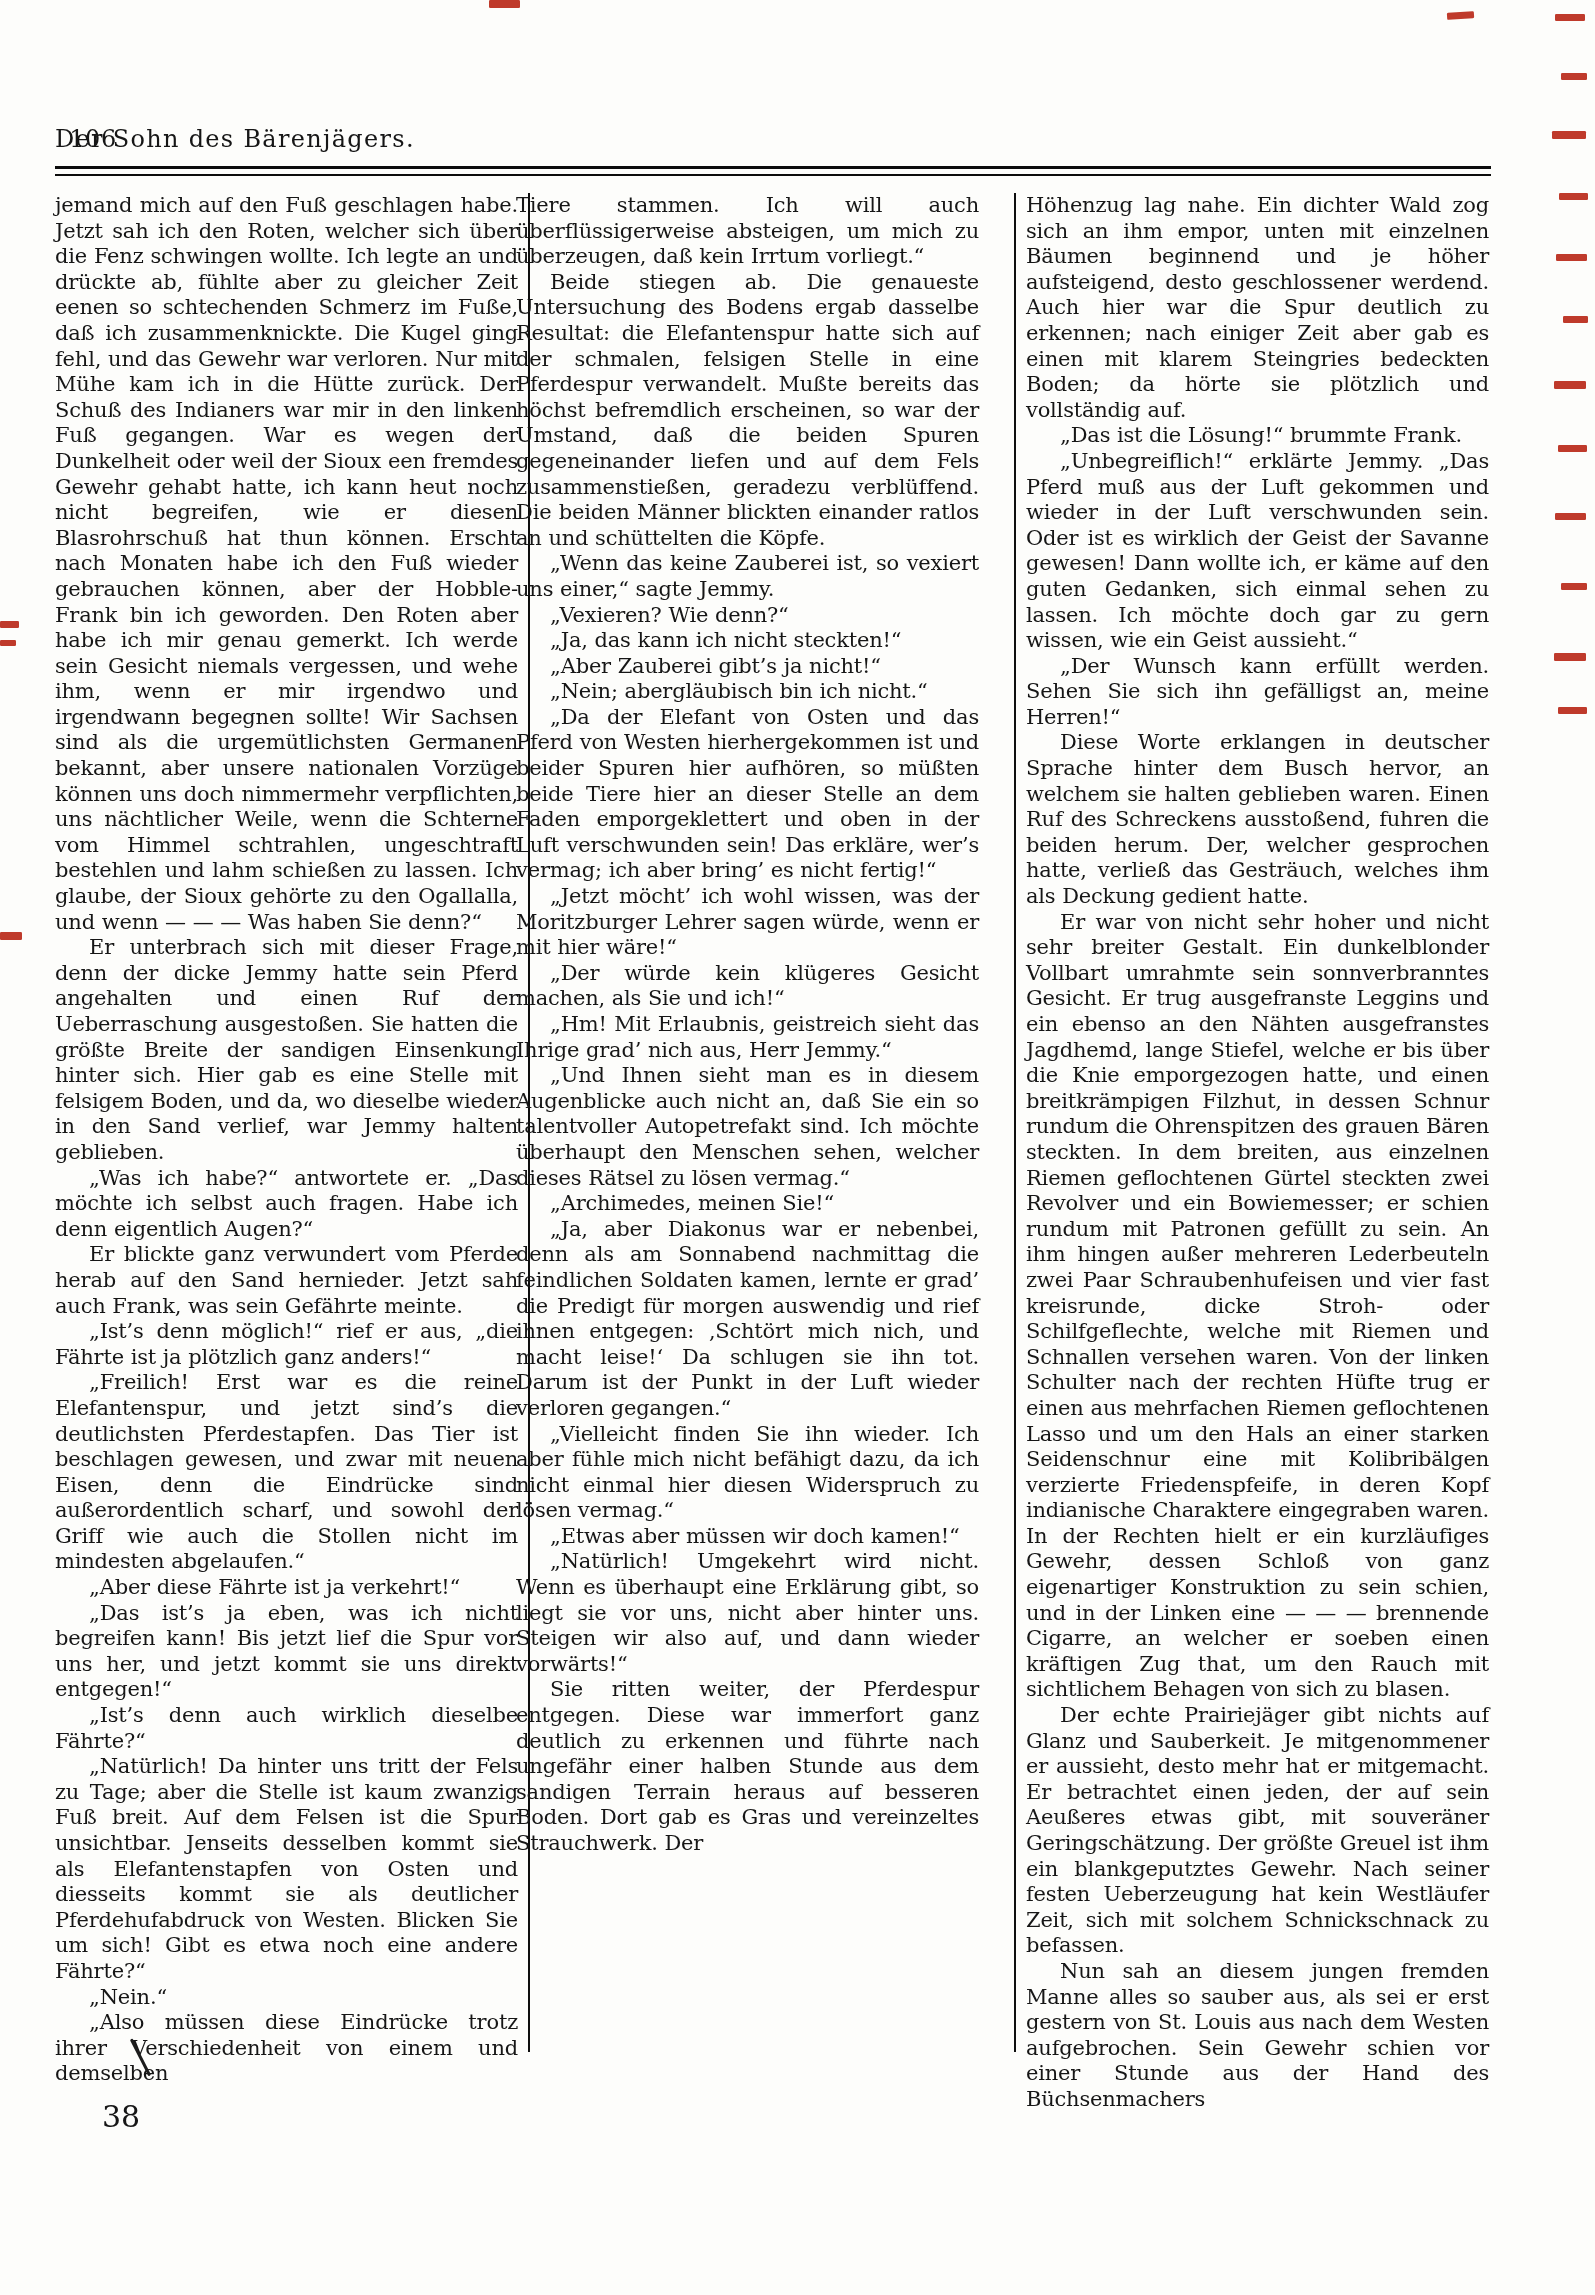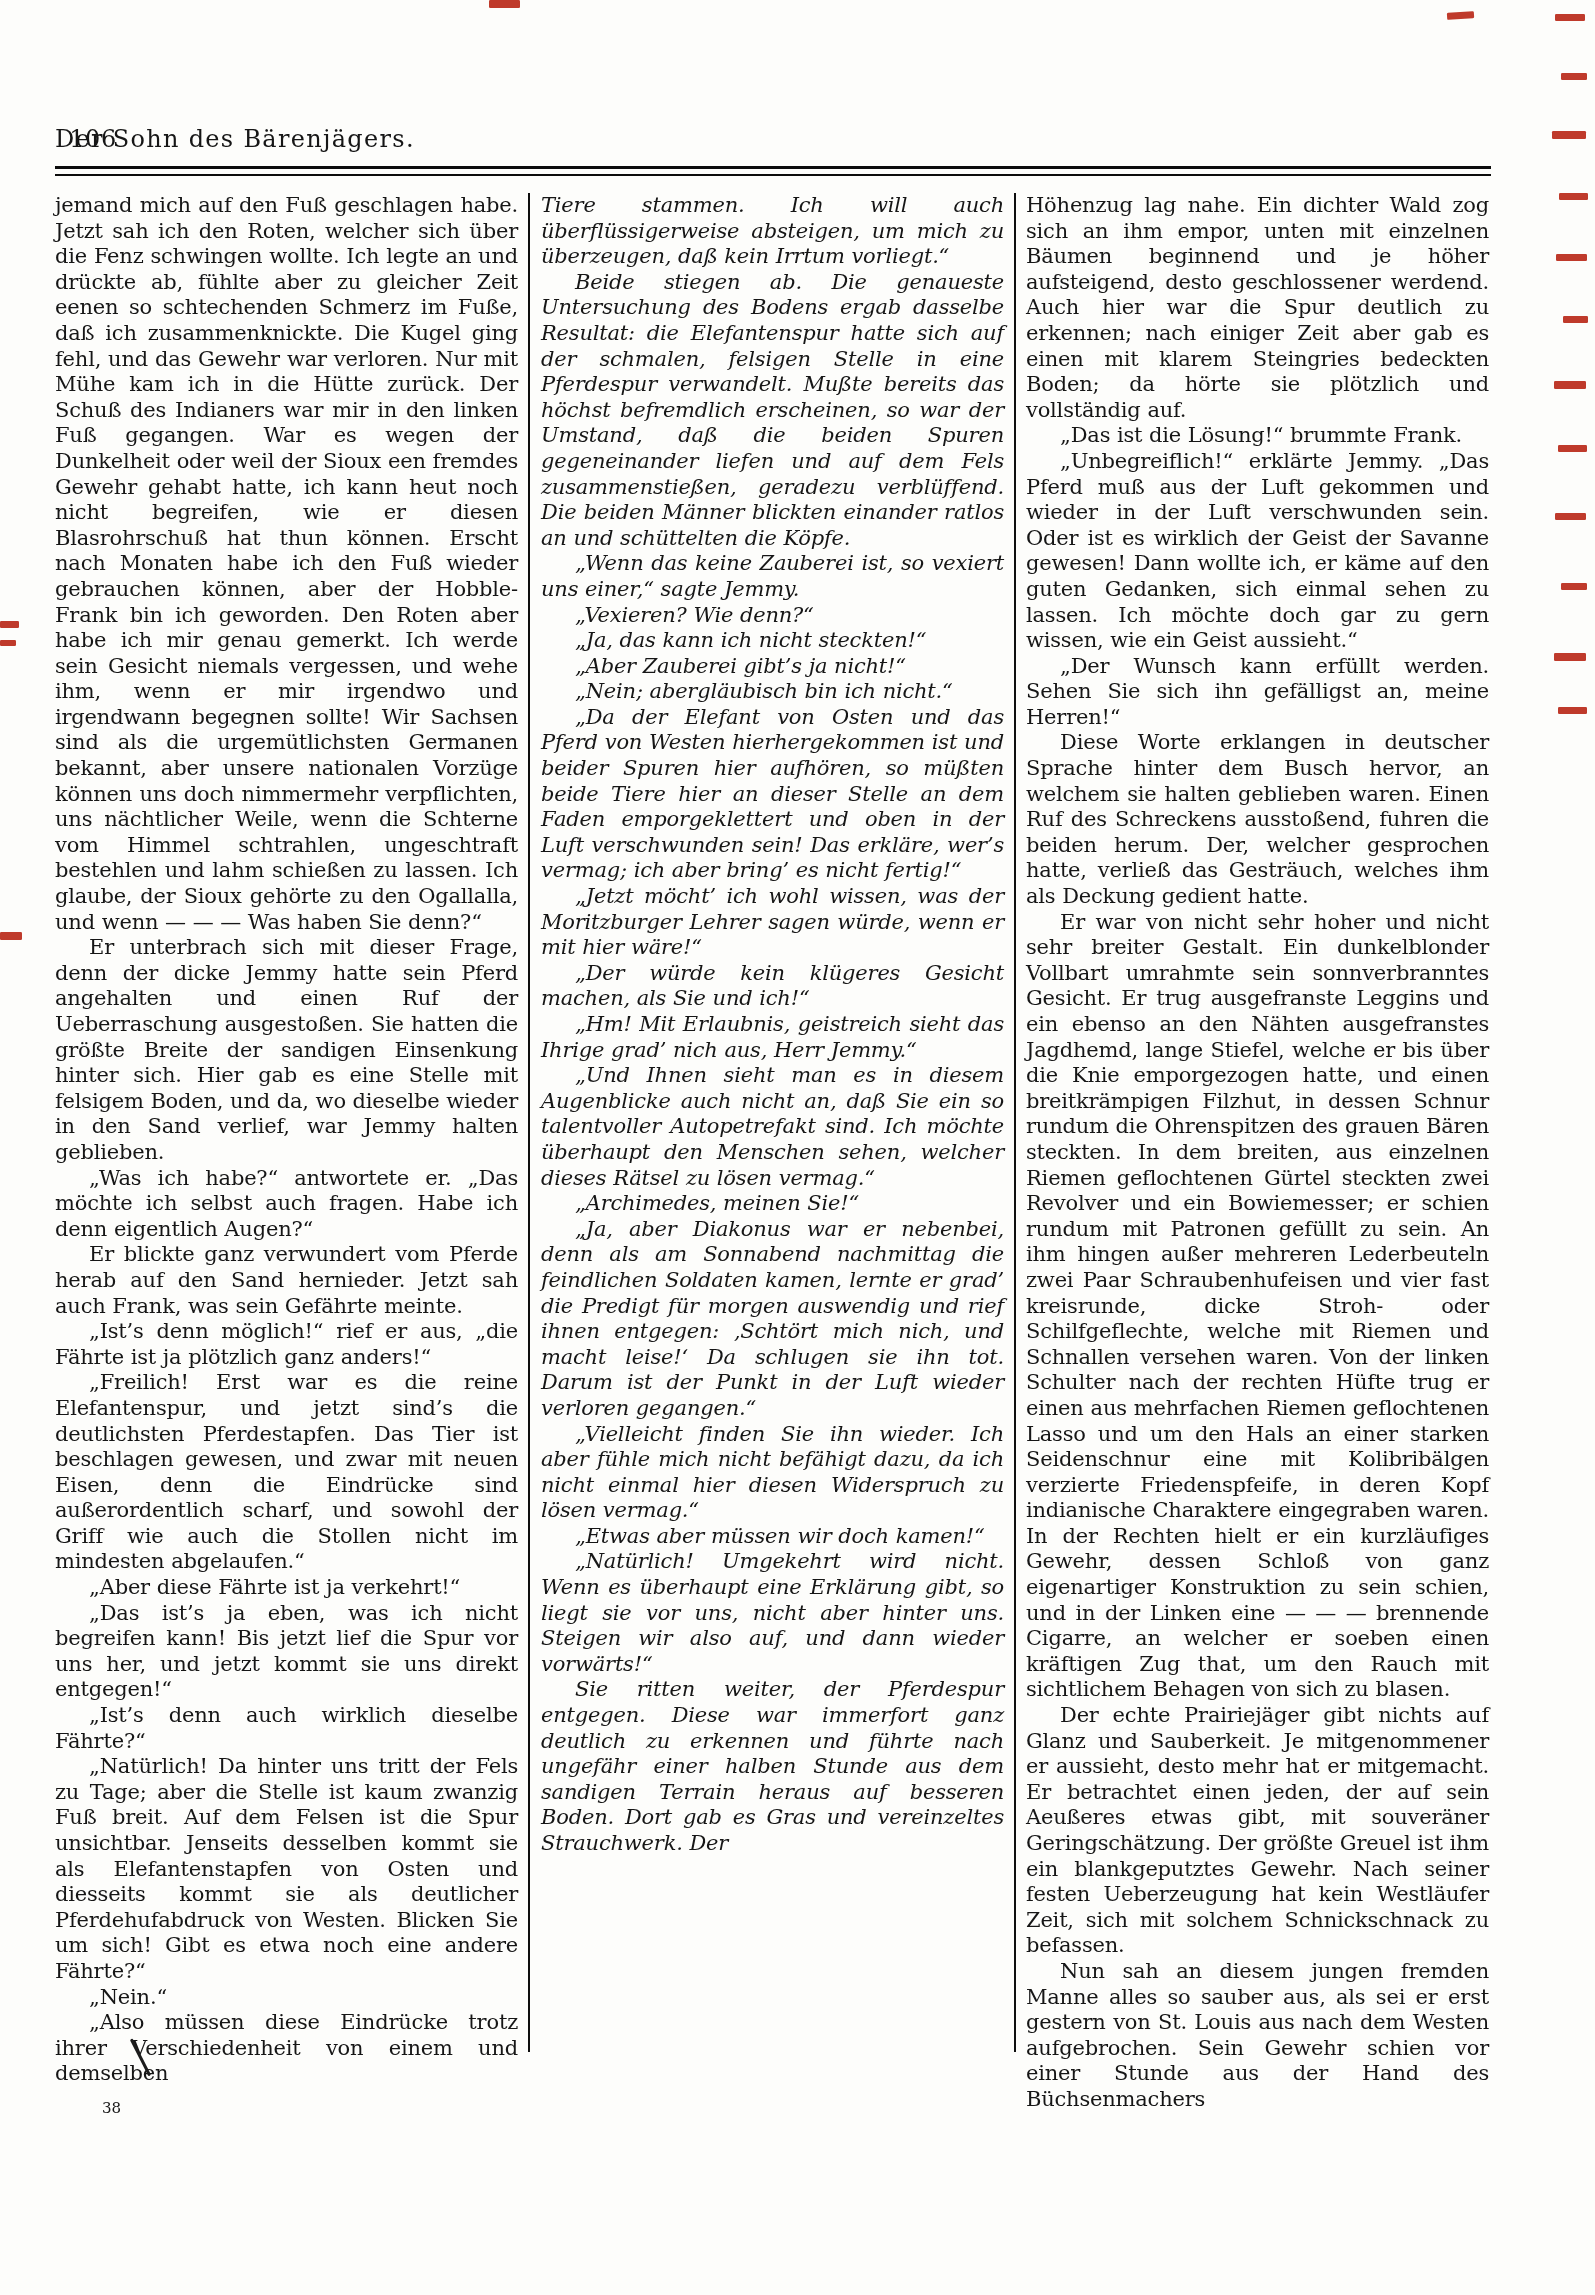--- a/index.html
+++ b/index.html
@@ -25,29 +25,29 @@
     border-top:3.2px solid #0c0c0c;border-bottom:2.6px solid #0c0c0c;
   }
   
   .col{
     position:absolute;top:193px;width:463px;
     font-size:21px;line-height:25.6px;
     text-align:justify;letter-spacing:-0.2px;
     word-spacing:0.3px;
   }
   .col-1{left:55px;}
-  .col-2{left:541px;font-style:italic;}
+  .col-2{left:516px;}
   .col-3{left:1026px;}
   .vrule{position:absolute;top:193px;width:1.9px;height:1859px;background:#0e0e0e;}
   .vrule-1{left:528px;}
   .vrule-2{left:1014px;}
   p.para{margin:0;padding:0;}
   p.ind{text-indent:34px;}
   
-  .signature{position:absolute;left:102px;top:2099px;font-size:15px;}
+  .signature{position:absolute;left:102px;top:2099px;font-size:30px;}
   
   .ink-stroke{
     position:absolute;left:139px;top:2037px;width:2.6px;height:41px;
     background:#1c1c1c;border-radius:1.3px;transform:rotate(-27deg);
   }
   
   .rmark{position:absolute;background:var(--mark);border-radius:1.3px;}
 </style>
 </head>
 <body>

